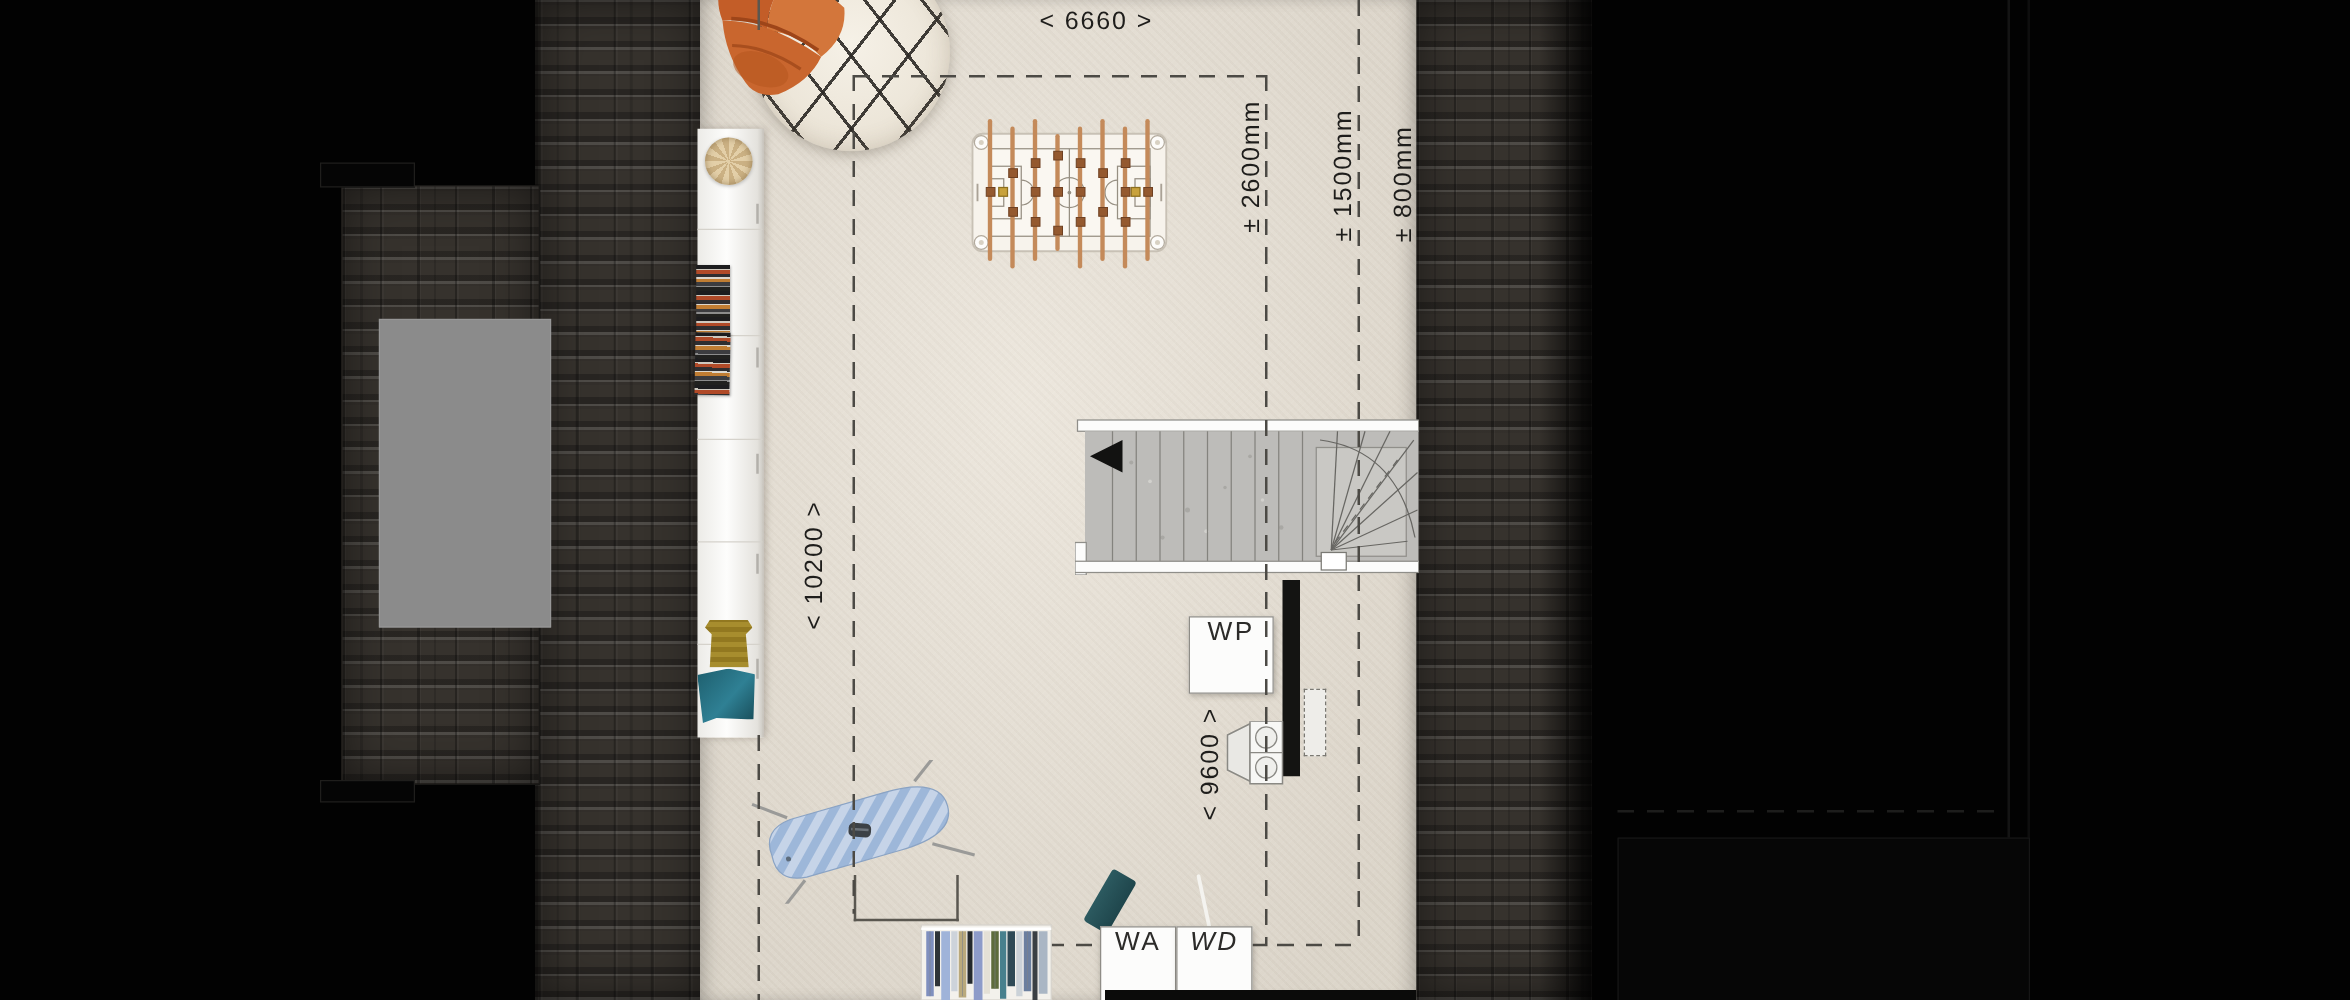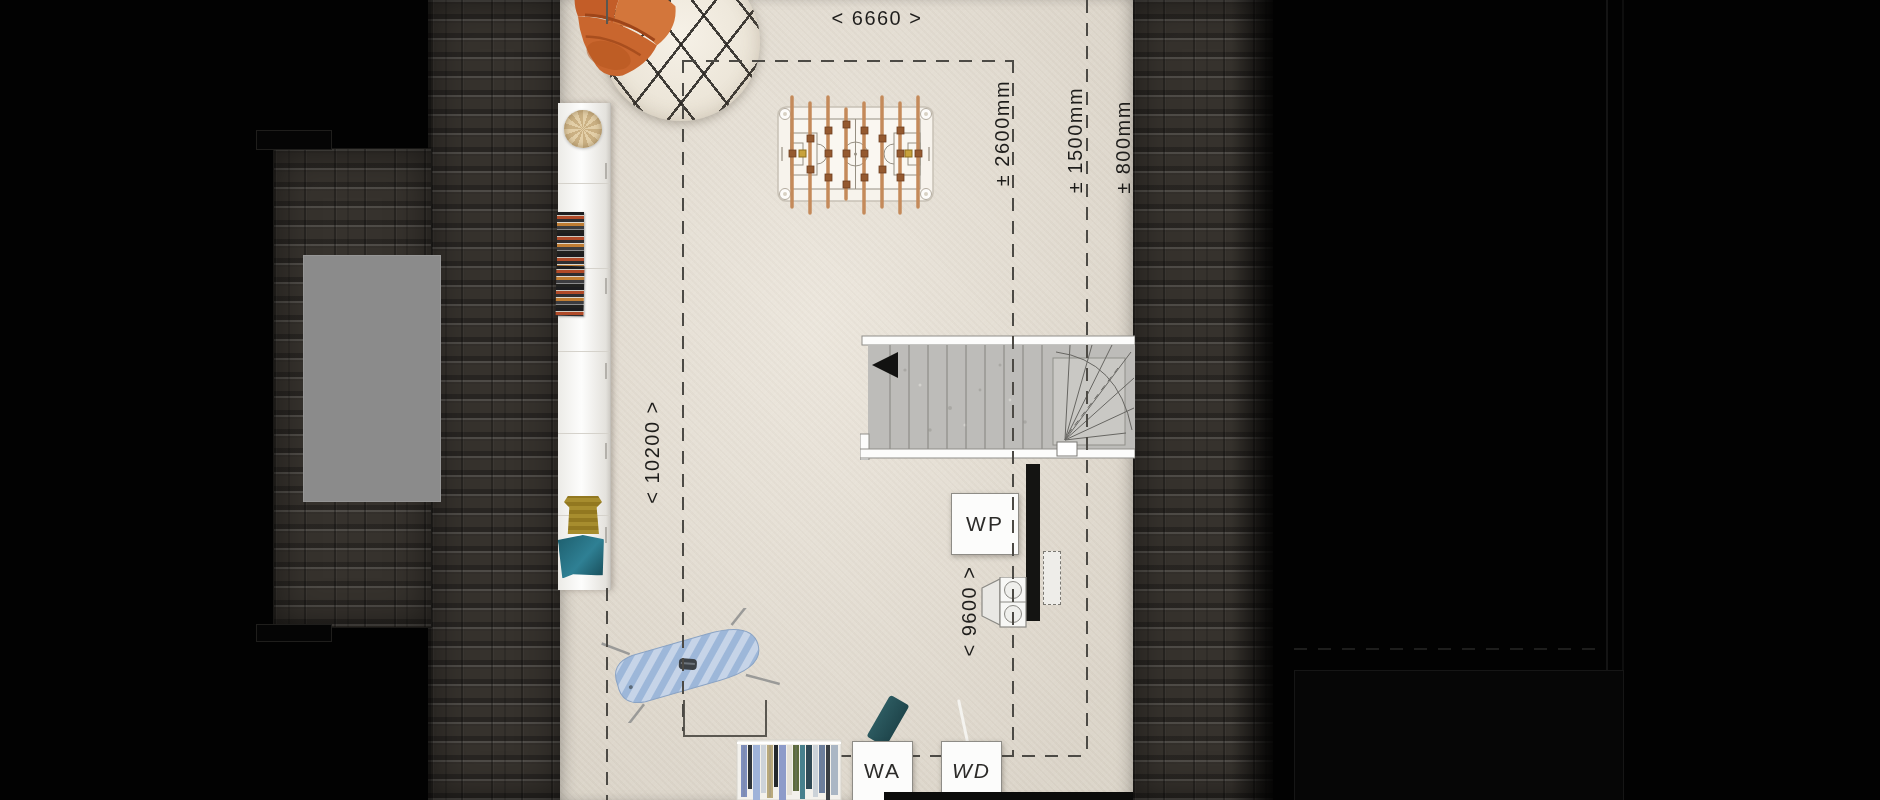--- a/index.html
+++ b/index.html
@@ -59,21 +59,21 @@
       box-shadow:inset 0 0 6px rgba(120,95,55,.6),0 1px 3px rgba(0,0,0,.25);}
   .books{background:repeating-linear-gradient(180deg,
       #1d1d1f 0 3px,#cfc9bf 3px 4px,#b04a28 4px 7px,#2e2e31 7px 10px,#dbd6cd 10px 11px,
       #c07d33 11px 14px,#3c3c3f 14px 17px,#8c8c8c 17px 18px,#21211f 18px 21px);
       box-shadow:1px 1px 2px rgba(0,0,0,.3);}
   .sweater{background:repeating-linear-gradient(0deg,#a78d2e 0 4px,#927820 4px 8px);
       clip-path:polygon(10% 0,90% 0,100% 16%,86% 30%,92% 100%,10% 100%,14% 30%,0 16%);}
   .jeans{background:linear-gradient(135deg,#1e5f6e,#2f8094 55%,#174b57);
       clip-path:polygon(0 8%,55% 0,100% 14%,92% 100%,28% 92%,4% 100%);}
   .appl-box{background:#fcfcfb;border:1.5px solid #8e8c86;box-shadow:1px 2px 5px rgba(60,55,45,.35);
-      display:flex;align-items:center;justify-content:center;z-index:10;}
+      display:flex;justify-content:center;z-index:10;}
   .appl-box > span{font-size:21px;letter-spacing:2px;color:#2c2b29;font-weight:500;}
   .dashed-box{border:1.5px dashed #7a7872;background:#eeede9;}
   .wallbar{background:#141412;}
   .blackband{background:#0b0b0a;}
   .faint-line-v{width:2px;background:#141414;}
   .faint-rect{border:1px solid #161616;background:#060606;}
   .faint-dash-h{height:2px;background-image:repeating-linear-gradient(90deg,#1d1d1c 0 13px,transparent 13px 24px);}
   .garment-teal{background:linear-gradient(90deg,#2c5a60,#1f464c);border-radius:3px;}
   .hanger-wire{background:#f4f3ef;border-radius:2px;}
 </style>
@@ -250,21 +250,21 @@
   <svg class="abs" style="left:980px;top:577px;z-index:8;" width="48" height="54" viewBox="0 0 48 54">
     <polygon points="2,11 20,2 20,48 2,39" fill="#e9e8e4" stroke="#8a8984" stroke-width="1.2"></polygon>
     <rect x="20" y="0" width="26" height="50" fill="#f7f7f5" stroke="#8a8984" stroke-width="1.2"></rect>
     <line x1="20" y1="25" x2="46" y2="25" stroke="#8a8984"></line>
     <circle cx="33" cy="13" r="8.5" fill="#efefec" stroke="#8a8984"></circle>
     <circle cx="33" cy="37" r="8.5" fill="#efefec" stroke="#8a8984"></circle>
   </svg>
 
   <div class="abs garment-teal" style="left:877px;top:697px;width:22px;height:48px;transform:rotate(30deg);z-index:9;"></div>
   <div class="abs hanger-wire" style="left:962px;top:699px;width:3px;height:48px;transform:rotate(-12deg);z-index:9;"></div>
-  <div class="abs appl-box" style="left:852px;top:741px;width:59px;height:58px;">
+  <div class="abs appl-box" style="left:880px;top:741px;width:59px;height:58px;">
     <span>WA</span>
   </div>
   <div class="abs appl-box" style="left:941px;top:741px;width:59px;height:58px;font-style:italic;">
     <span>WD</span>
   </div>
 
   <svg class="abs" style="left:736px;top:739px;z-index:10;" width="106" height="61" viewBox="0 0 106 61">
     <rect x="1" y="1" width="104" height="60" fill="#f3f1ec" stroke="#d6d3cc"></rect>
     <line x1="1" y1="4" x2="105" y2="4" stroke="#ffffff" stroke-width="2"></line>
     <g>

